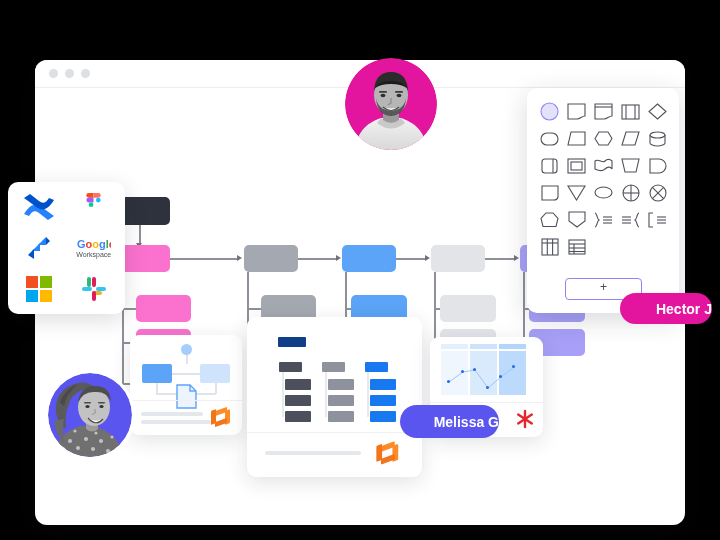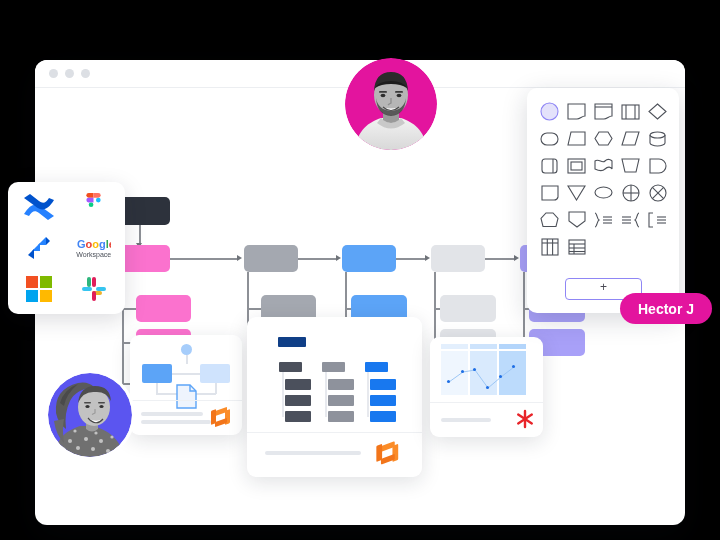--- a/index.html
+++ b/index.html
@@ -80,21 +80,21 @@
     color:#4a4a55;font-size:12px;line-height:17px;text-align:center;
     font-family:"Liberation Sans", sans-serif;
   }
 
   
   .avatar{position:absolute;border-radius:50%;overflow:hidden;}
   .avatar .bg{position:absolute;inset:0;border-radius:50%;}
   .badge{
     position:absolute;border-radius:999px;color:#fff;
     font-size:14px;font-weight:bold;
-    display:flex;align-items:center;justify-content:center;
+    display:flex;align-items:center;justify-content:flex-end;
     font-family:"Liberation Sans", sans-serif;
     white-space:nowrap;
   }
   .cursor{position:absolute;width:0;height:0;}
 
   
   .cdot{position:absolute;width:3.4px;height:3.4px;border-radius:50%;background:#1f6fe5;}
 </style>
 </head>
 <body>
@@ -616,14 +616,17 @@
         <path d="M40 45 q8 9 15 1 q-8 4 -15 -1z" fill="#fff"></path>
         <path d="M40 45 q8 9 15 1" fill="none" stroke="#4a4a4a" stroke-width="1.2"></path>
       </g>
     </svg>
   </div>
 
   <svg class="cursor" style="left:391px;top:386px;" width="22" height="26" viewBox="0 0 22 26">
     <path d="M2 1 L2 20 L7 15 L10 23 L14 21 L11 13 L18 13 Z" fill="#5b55f0"></path>
   </svg>
 
+  <div class="badge" style="left:400px;top:405px;width:99px;height:33px;background:#5b55f0;">
+    <span>Melissa G</span>
+  </div>
 
 </div>
 
 </body></html>

